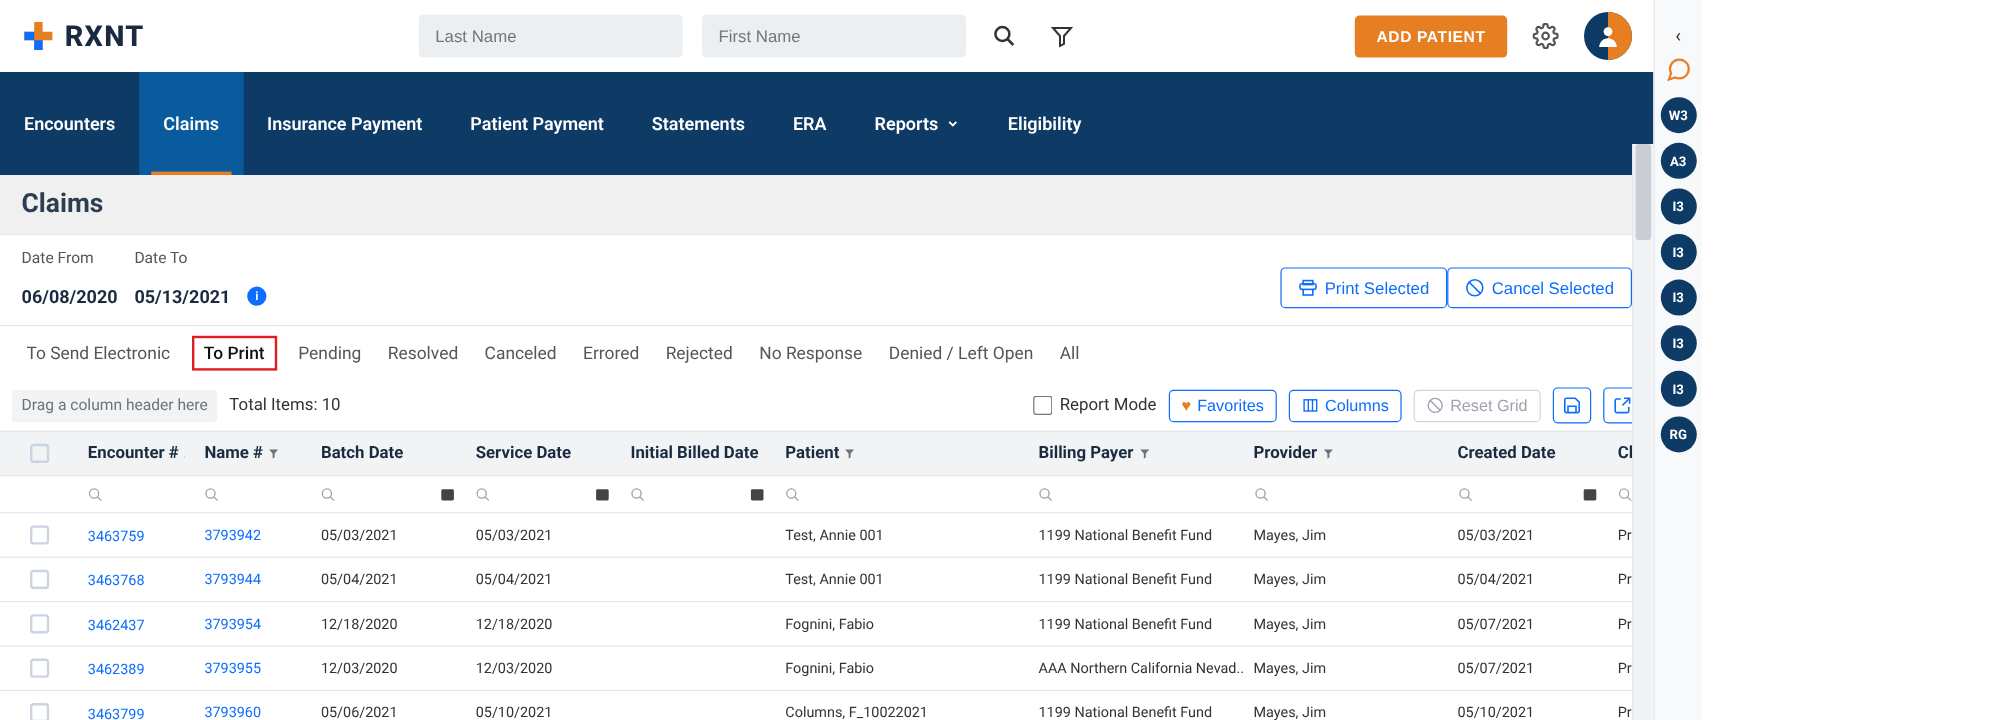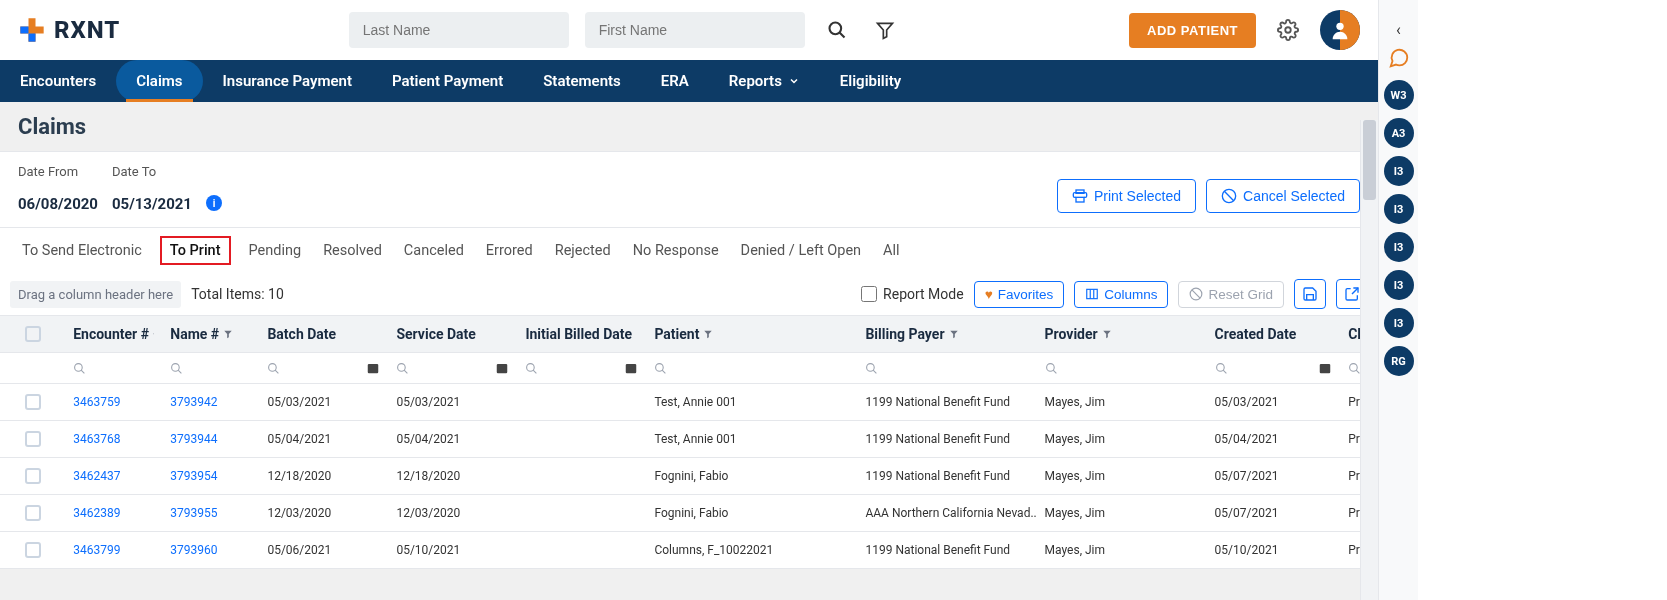--- a/index.html
+++ b/index.html
@@ -17,34 +17,34 @@
 .spacer { flex: 1; }
 .search-input { background: #eceff1; border: none; border-radius: 4px; padding: 10px 14px; font-size: 14px; width: 220px; color: #555; }
 .icon-btn { width: 32px; height: 32px; display: flex; align-items: center; justify-content: center; cursor: pointer; color: #333; }
 .add-patient-btn { background: #e67e22; color: #fff; border: none; padding: 10px 18px; font-weight: bold; border-radius: 4px; font-size: 13px; cursor: pointer; letter-spacing: 0.5px; }
 .gear { color: #555; cursor: pointer; }
 .avatar { width: 40px; height: 40px; border-radius: 50%; background: #0d3b66; position: relative; cursor: pointer; overflow: hidden; }
 .avatar::before { content: ''; position: absolute; right: 0; top: 0; width: 50%; height: 100%; background: #e67e22; }
 .avatar svg { position: absolute; top: 50%; left: 50%; transform: translate(-50%,-50%); }
 
 .navbar { background: #0d3b66; display: flex; align-items: stretch; }
-.nav-item { padding: 12px 20px; color: #fff; font-weight: 600; cursor: pointer; display: flex; align-items: center; gap: 6px; font-size: 15px; border-radius: 23px; }
+.nav-item { padding: 34px 20px; color: #fff; font-weight: 600; cursor: pointer; display: flex; align-items: center; gap: 6px; font-size: 15px; }
 .nav-item.active { background: #0a5a9e; position: relative; }
 .nav-item.active::after { content: ''; position: absolute; bottom: 0; left: 10px; right: 10px; height: 3px; background: #e67e22; }
 
 .content { flex: 1; overflow: auto; background: #f0f0f0; padding: 12px 0 0 0; }
 .page-title { font-size: 22px; font-weight: 700; color: #2c3e50; padding: 0 18px 12px; }
 .panel { background: #fff; margin: 0; border-top: 1px solid #e5e7eb; }
 
 .date-row { display: flex; align-items: flex-end; padding: 12px 18px 14px; border-bottom: 1px solid #e5e7eb; gap: 14px; }
 .date-col { display: flex; flex-direction: column; gap: 16px; }
 .date-col .lbl { font-size: 13px; color: #555; }
 .date-col .val { font-size: 15px; font-weight: 700; color: #1a2b40; }
 .info-circle { width: 16px; height: 16px; border-radius: 50%; background: #0d6efd; color: #fff; font-size: 10px; display: flex; align-items: center; justify-content: center; font-weight: bold; margin-bottom: 2px; cursor: pointer; }
-.action-btns { margin-left: auto; display: flex; gap: 10px; }
+.action-btns { margin-left: auto; display: flex; }
 .outline-btn { border: 1px solid #0d6efd; color: #0d6efd; background: #fff; padding: 8px 14px; border-radius: 4px; cursor: pointer; display: flex; align-items: center; gap: 6px; font-size: 14px; }
 
 .tabs-row { display: flex; gap: 22px; padding: 14px 22px; color: #555; }
 .tab { cursor: pointer; font-size: 14.5px; }
 .tab.highlighted { border: 2.5px solid #e31b23; padding: 4px 8px; margin: -6px -4px; color: #111; font-weight: 500; }
 
 .grid-toolbar { display: flex; align-items: center; padding: 6px 10px; gap: 10px; }
 .drag-hint { background: #f1f3f5; color: #6b7280; padding: 6px 8px; border-radius: 3px; font-size: 13px; }
 .total-items { color: #333; font-size: 14px; }
 .grid-toolbar .spacer2 { flex: 1; }
@@ -53,21 +53,21 @@
 .sm-outline { border: 1px solid #0d6efd; color: #0d6efd; background: #fff; padding: 5px 10px; border-radius: 4px; cursor: pointer; display: flex; align-items: center; gap: 5px; font-size: 13.5px; }
 .sm-outline.gray { border-color: #d1d5db; color: #9ca3af; }
 .sm-icon-btn { border: 1px solid #0d6efd; color: #0d6efd; background: #fff; width: 32px; height: 30px; border-radius: 4px; cursor: pointer; display: flex; align-items: center; justify-content: center; }
 
 .grid { width: 100%; }
 .grid-header { display: flex; background: #f1f3f5; border-top: 1px solid #e5e7eb; border-bottom: 1px solid #e5e7eb; font-weight: 700; color: #1a2b40; font-size: 14px; }
 .grid-filter { display: flex; border-bottom: 1px solid #e5e7eb; }
 .grid-row { display: flex; border-bottom: 1px solid #e5e7eb; font-size: 12px; color: #333; }
 .cell { padding: 10px 8px; display: flex; align-items: center; gap: 4px; overflow: hidden; white-space: nowrap; }
 .cell.chk { width: 70px; justify-content: center; }
-.cell.enc { width: 105px; }
+.cell.enc { width: 105px; align-items: flex-end; }
 .cell.clm { width: 105px; }
 .cell.batch { width: 140px; }
 .cell.srv { width: 140px; }
 .cell.ibd { width: 140px; }
 .cell.pat { width: 230px; }
 .cell.payer { width: 195px; }
 .cell.prov { width: 185px; }
 .cell.cdate { width: 145px; }
 .cell.last { width: 40px; }
 .link { color: #0d6efd; cursor: pointer; }

